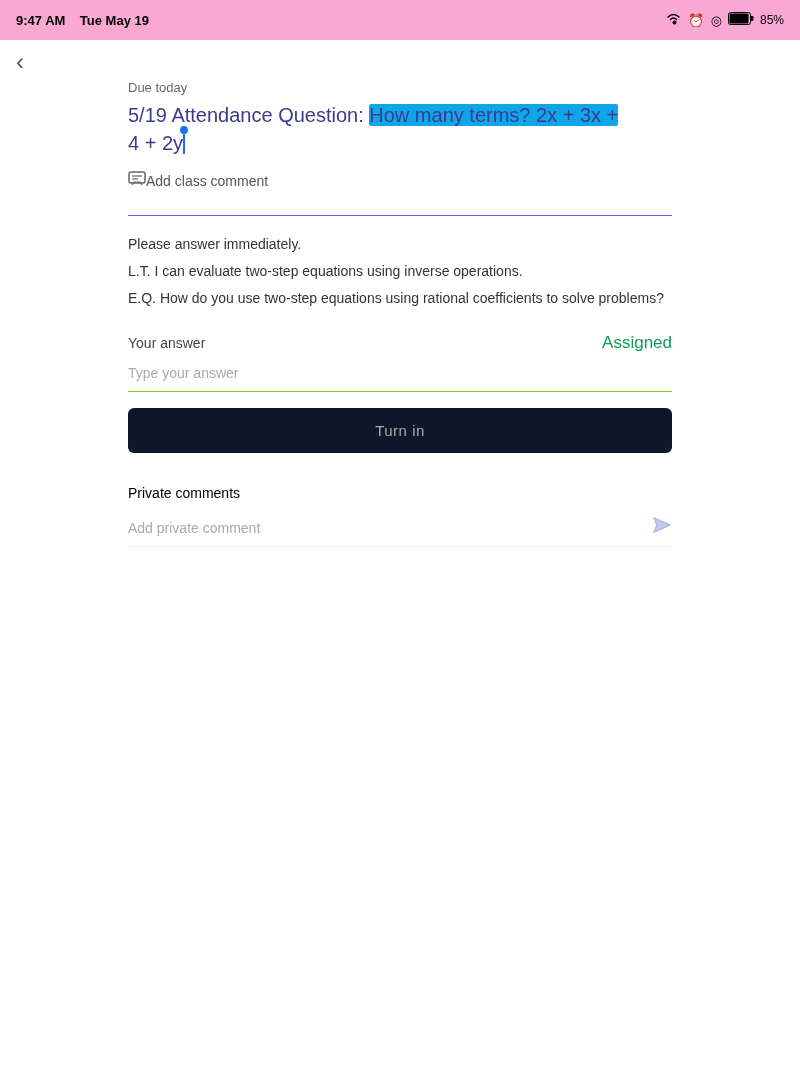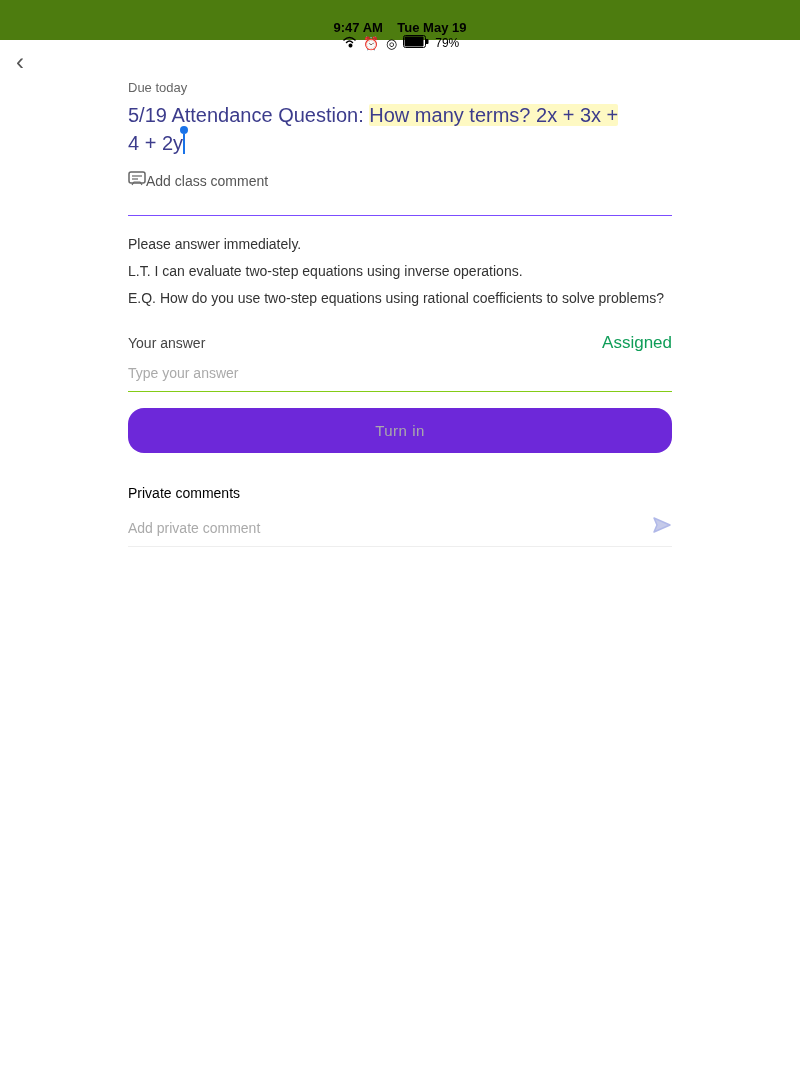--- a/index.html
+++ b/index.html
@@ -13,22 +13,21 @@
       color: #333;
     }
 
     
     .status-bar {
       display: flex;
       justify-content: space-between;
       align-items: center;
       padding: 20px 16px;
       height: 24px;
-      background: #4d7c0f;
-      flex-direction: column;
+      background: #f9a8d4;
     }
     .status-left {
       font-size: 13px;
       font-weight: 600;
       color: #000;
     }
     .status-right {
       display: flex;
       align-items: center;
       gap: 6px;
@@ -61,21 +60,21 @@
     .assignment-title {
       font-size: 20px;
       font-weight: 500;
       color: #3c3c8c;
       line-height: 1.4;
       margin-bottom: 14px;
       position: relative;
     }
 
     .title-highlight {
-      background-color: #fef9c3;
+      background-color: #0ea5e9;
       border-radius: 2px;
       position: relative;
     }
 
     .cursor-dot {
       display: inline-block;
       width: 2px;
       height: 20px;
       background: #1a73e8;
       vertical-align: middle;
@@ -164,23 +163,23 @@
       padding: 4px 0;
     }
     .answer-input::placeholder {
       color: #aaa;
     }
 
     
     .turn-in-btn {
       width: 100%;
       padding: 14px;
-      background: #6d28d9;
+      background: #0f172a;
       border: none;
-      border-radius: 16px;
+      border-radius: 6px;
       font-size: 15px;
       color: #aaa;
       cursor: pointer;
       letter-spacing: 0.5px;
     }
 
     
     .private-comments-section {
       margin-top: 32px;
     }
@@ -237,21 +236,21 @@
 
     <span style="font-size:13px;">◎</span>
 
     <span>
       <svg width="26" height="13" viewBox="0 0 26 13">
         <rect x="0.5" y="0.5" width="22" height="12" rx="2" ry="2" stroke="#000" stroke-width="1" fill="none"></rect>
         <rect x="22.5" y="4" width="3" height="5" rx="1" fill="#000"></rect>
         <rect x="1.5" y="1.5" width="19" height="10" rx="1" fill="#000"></rect>
       </svg>
     </span>
-    <span style="font-size:12px;font-weight:500;">79%</span>
+    <span style="font-size:12px;font-weight:500;">85%</span>
   </div>
 </div>
 
 <div class="back-btn">
   <span class="back-chevron">‹</span>
 </div>
 
 <div class="content">
 
   <div class="due-label">Due today</div>

